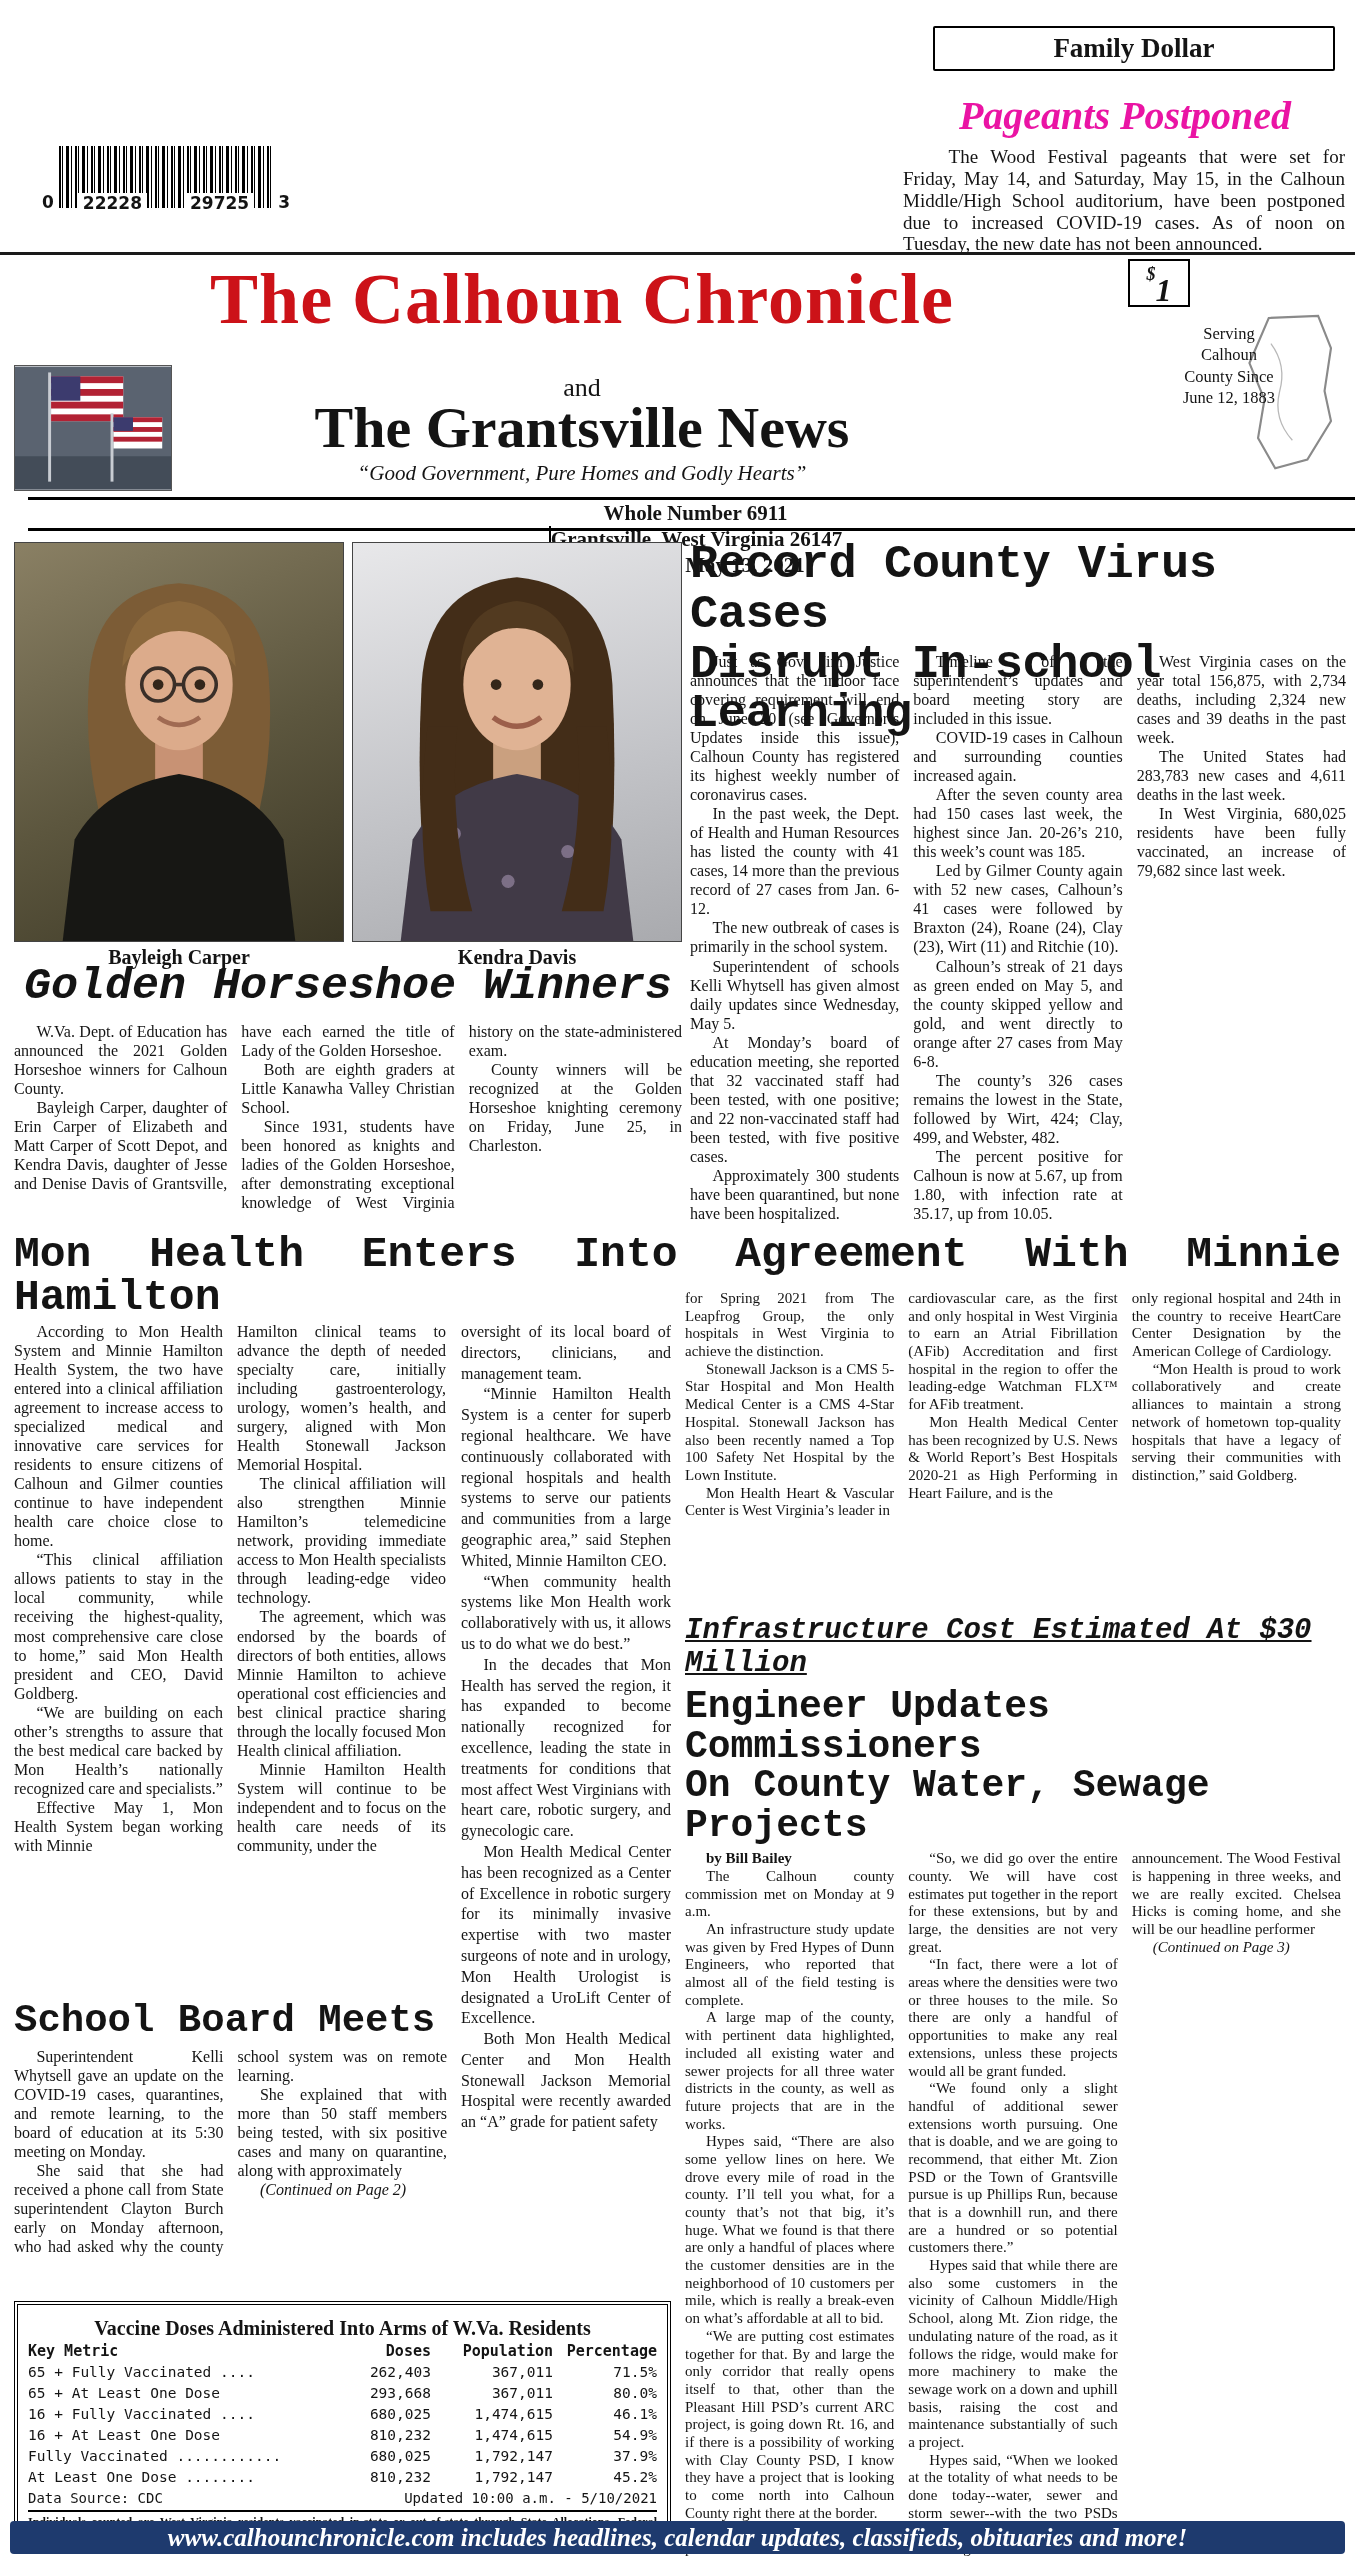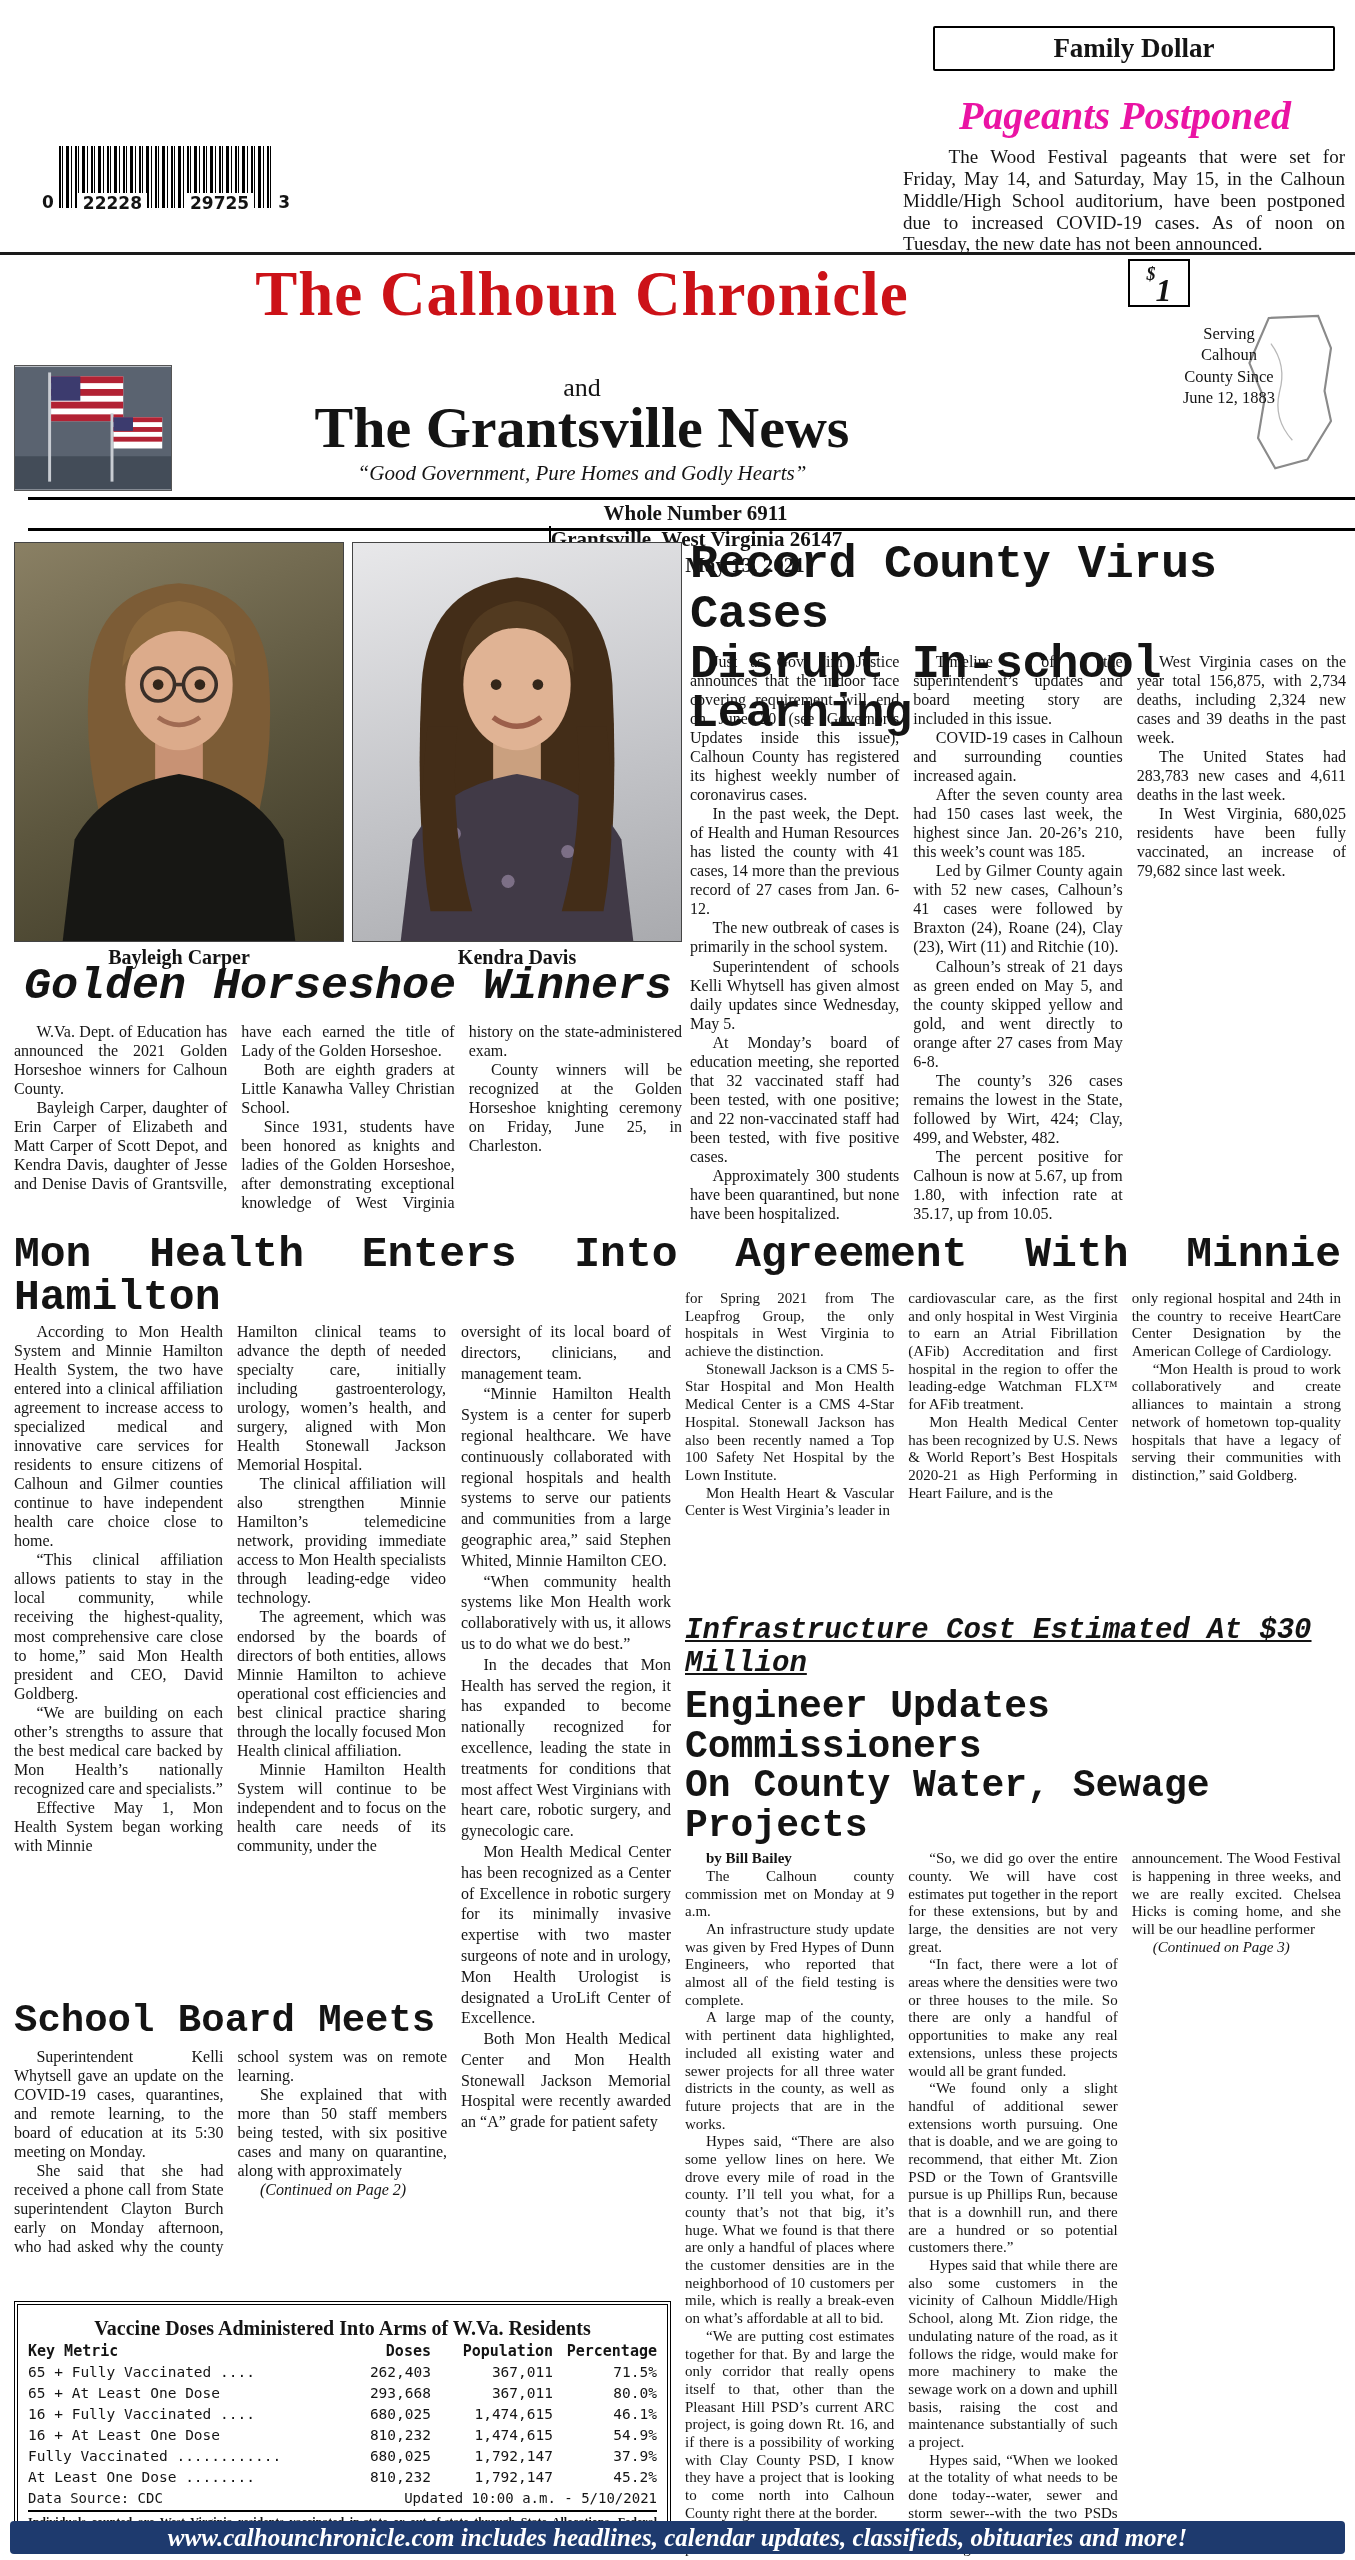--- a/index.html
+++ b/index.html
@@ -25,21 +25,21 @@
   .pg-head { position:absolute; left:905px; top:92px; width:440px; text-align:center;
              font-style:italic; font-weight:bold; font-size:40px; color:var(--pageants-magenta,#ea14a4); }
   .pg-body { position:absolute; left:903px; top:146px; width:442px; font-size:19px; line-height:1.15; }
   .pg-body p { margin:0; text-indent:2.4em; text-align:justify; }
 
   .rule1 { position:absolute; top:252px; left:0; width:1355px; border-top:3px solid #1a1a1a; }
 
   
   .masthead { position:absolute; top:255px; left:0; width:1355px; height:242px; }
   .mast-title { position:absolute; top:8px; left:28px; width:1108px; text-align:center;
-                font-weight:bold; font-size:63px; line-height:1; letter-spacing:1px;
+                font-weight:bold; font-size:72px; line-height:1; letter-spacing:1px;
                 color:var(--masthead-red,#cc1218);font-family:Liberation Serif, serif; }
   .price { position:absolute; left:1128px; top:4px; width:62px; height:48px; border:2.5px solid #000;
            text-align:center; font-weight:bold; font-style:italic; font-size:32px; line-height:44px; }
   .price sup { font-size:18px; position:relative; top:-9px; }
   .flags { position:absolute; left:14px; top:110px; width:158px; height:126px; border:1px solid #555; overflow:hidden; }
   .flags svg { display:block; width:100%; height:100%; }
   .mast-and { position:absolute; top:120px; left:28px; width:1108px; text-align:center; font-size:26px; line-height:1; }
   .mast-sub { position:absolute; top:144px; left:28px; width:1108px; text-align:center;
               font-weight:bold; font-size:58px; line-height:1; }
   .mast-tag { position:absolute; top:206px; left:28px; width:1108px; text-align:center;

